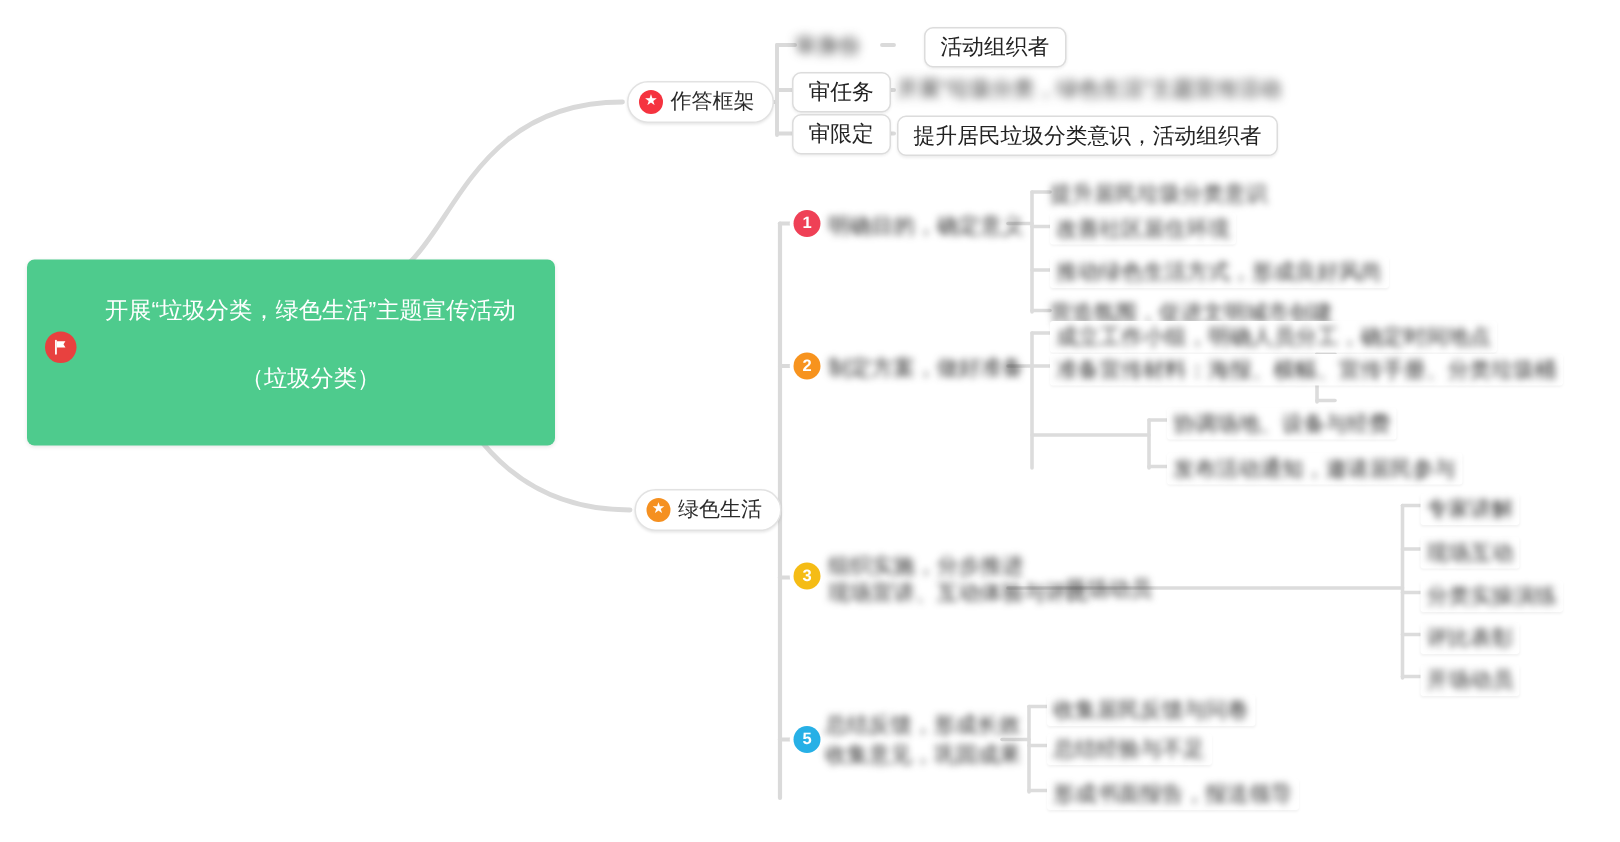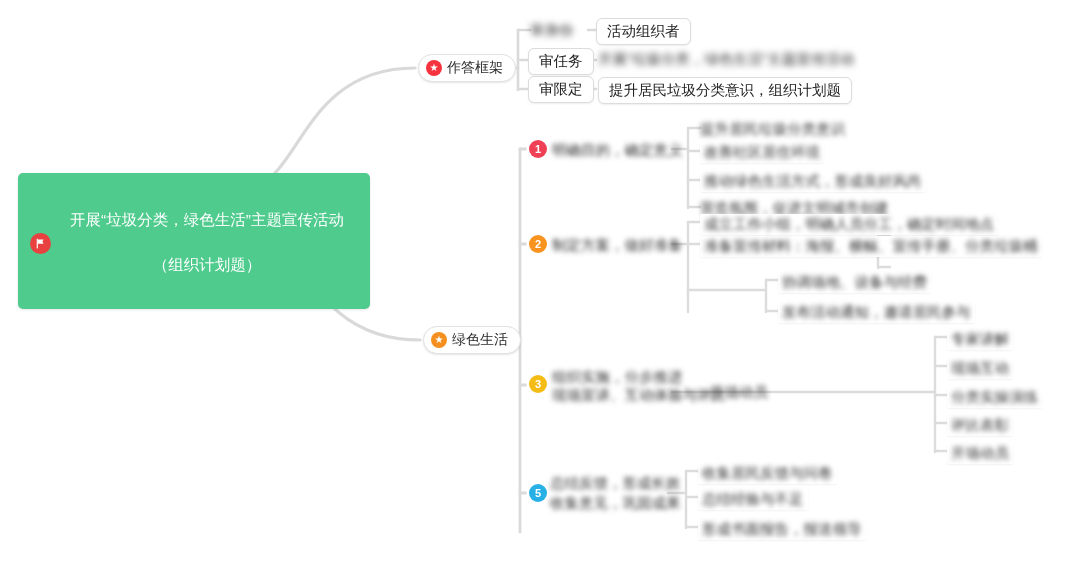--- a/index.html
+++ b/index.html
@@ -9,21 +9,21 @@
     -webkit-font-smoothing:antialiased;
   }
   #canvas{position:absolute;left:0;top:0;width:1080px;height:561px;}
   svg.links{position:absolute;left:0;top:0;width:1080px;height:561px;pointer-events:none;}
 
   
   .node{position:absolute;box-sizing:border-box;display:flex;align-items:center;}
 
   .root{
     background:#4ecb8d;border-radius:5px;color:#ffffff;
-    padding:14px 14px 10px 12px;
+    padding:2px 14px 10px 12px;
     box-shadow:0 1px 3px rgba(0,0,0,.10);
     line-height:1.45;font-size:15.5px;
   }
   .root .rtext{display:block;text-align:center;white-space:pre-line;}
 
   .pill{
     background:#ffffff;border:1px solid #e2e2e2;border-radius:14px;
     padding:4px 12px 4px 7px;font-size:14px;color:#2b2b2b;
     box-shadow:0 1px 2px rgba(0,0,0,.10);
     white-space:nowrap;
@@ -152,50 +152,50 @@
 
   <div class="node root" style="left:18px;top:173px;width:352px;">
     <span class="flagdot">
       <svg width="11" height="11" viewBox="0 0 12 12">
         <path d="M2.5 1.2 L2.5 10.8" stroke="#ffffff" stroke-width="1.3" stroke-linecap="round"></path>
         <path d="M3.2 1.6 L9.4 1.6 L8.0 3.9 L9.4 6.2 L3.2 6.2 Z" fill="#ffffff"></path>
       </svg>
     </span>
     <span class="rtext" style="flex:1;">
       <span style="display:block;">开展“垃圾分类，绿色生活”主题宣传活动</span>
-      <span style="display:block;">（组织计划题）</span>
+      <span style="display:block;">（垃圾分类）</span>
     </span>
   </div>
 
   <div class="node pill" style="left:418px;top:54px;">
     <span class="stardot" style="background:#f5333f;">
         <span>★</span>
       </span>
     <span>作答框架</span>
   </div>
 
   <div class="node plain" style="left:530px;top:21px;">
     <span class="blur hard">审身份</span>
   </div>
-  <div class="node chip" style="left:596px;top:18px;">
+  <div class="node chip" style="left:616px;top:18px;">
     <span>活动组织者</span>
   </div>
 
   <div class="node chip" style="left:528px;top:48px;">
     <span>审任务</span>
   </div>
   <div class="node plain" style="left:598px;top:50px;">
     <span class="blur hard">开展“垃圾分类，绿色生活”主题宣传活动</span>
   </div>
 
   <div class="node chip" style="left:528px;top:76px;">
     <span>审限定</span>
   </div>
   <div class="node chip" style="left:598px;top:77px;">
-    <span>提升居民垃圾分类意识，组织计划题</span>
+    <span>提升居民垃圾分类意识，活动组织者</span>
   </div>
 
   <div class="node pill" style="left:423px;top:326px;">
     <span class="stardot" style="background:#f59020;">
         <span>★</span>
       </span>
     <span>绿色生活</span>
   </div>
 
   <div class="numbullet" style="left:529px;top:140px;background:#ef4056;">

